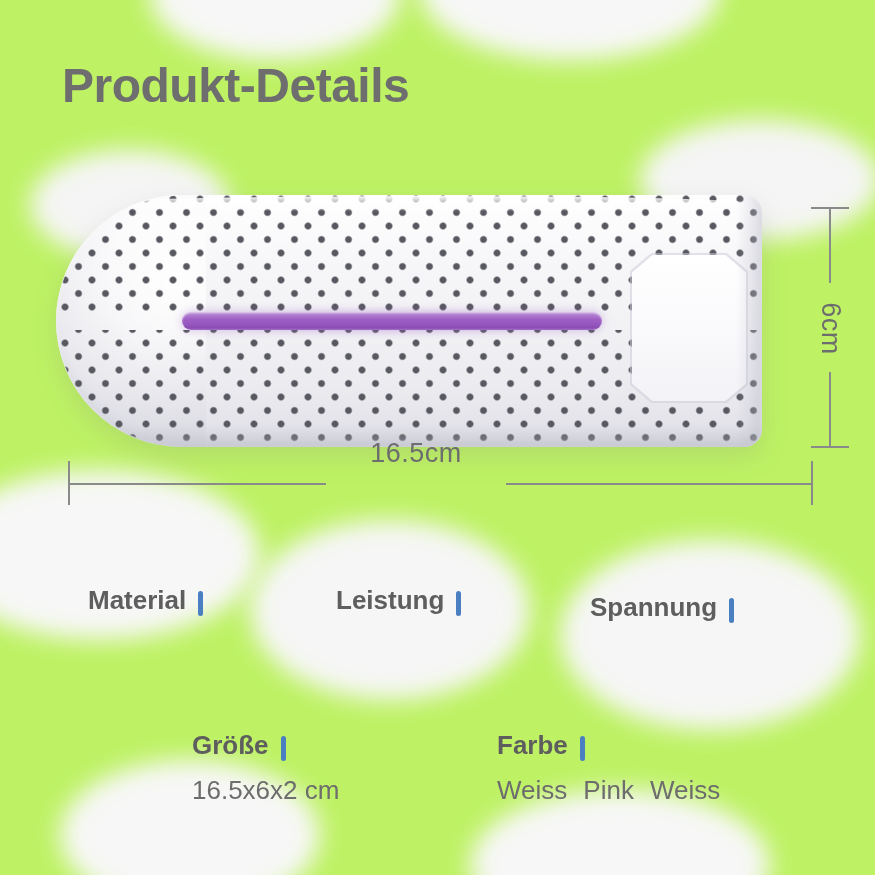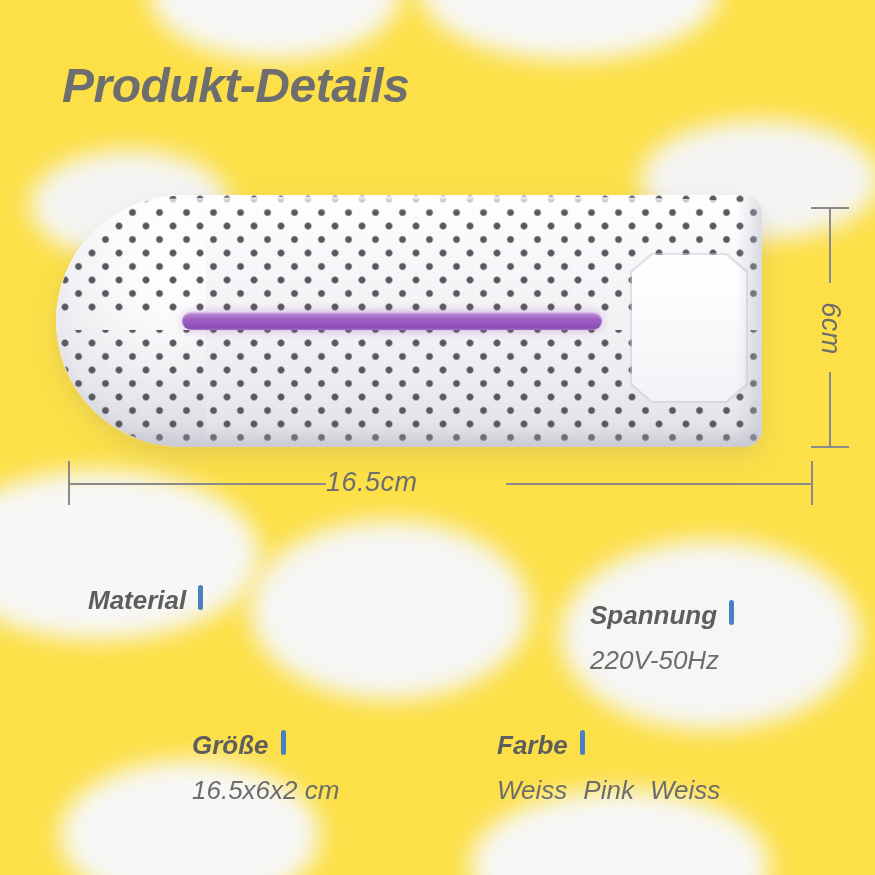--- a/index.html
+++ b/index.html
@@ -11,23 +11,22 @@
     height: 875px;
     font-family: "Liberation Sans", sans-serif;
     background: #f1f1f1;
     overflow: hidden;
   }
 
   #page {
     position: relative;
     width: 875px;
     height: 875px;
-    background: #fde047;
+    background: #bef264;
     overflow: hidden;
-    font-style: italic;
   }
 
   
   .blob {
     position: absolute;
     border-radius: 50%;
     background: #f7f7f7;
     filter: blur(12px);
     pointer-events: none;
   }
@@ -224,23 +223,23 @@
   
   .dim-line { position: absolute; background: #8a8a8a; }
 
   #dim-width-left   { left: 68px;  top: 483px; width: 258px; height: 1.6px; }
   #dim-width-right  { left: 506px; top: 483px; width: 306px; height: 1.6px; }
   #dim-width-cap-l  { left: 68px;  top: 461px; width: 1.6px; height: 44px; }
   #dim-width-cap-r  { left: 811px; top: 461px; width: 1.6px; height: 44px; }
   #dim-width-label {
     position: absolute;
     left: 326px;
-    top: 467px;
+    top: 438px;
     width: 180px;
-    text-align: left;
+    text-align: center;
     font-size: 27px;
     color: #6d6d6d;
     letter-spacing: 0.5px;
   }
 
   #dim-height-top    { left: 829px; top: 208px; width: 1.6px; height: 75px; }
   #dim-height-bottom { left: 829px; top: 372px; width: 1.6px; height: 75px; }
   #dim-height-cap-t  { left: 811px; top: 207px; width: 38px; height: 1.6px; }
   #dim-height-cap-b  { left: 811px; top: 446px; width: 38px; height: 1.6px; }
   #dim-height-label {
@@ -273,21 +272,21 @@
     position: absolute;
     width: 875px;
     display: flex;
   }
   #spec-row-1 { top: 0; }
   #spec-row-2 { top: 145px; }
 
   .spec-cell { position: absolute; }
   .spec-head {
     display: flex;
-    align-items: flex-start;
+    align-items: flex-end;
     gap: 12px;
     white-space: nowrap;
   }
   .spec-label {
     font-size: 26px;
     font-weight: bold;
     color: #5e5e5e;
   }
   .spec-marker {
     display: inline-block;
@@ -304,21 +303,21 @@
     white-space: nowrap;
   }
   .spec-value-colors {
     display: flex;
     gap: 16px;
   }
 
   
   #spec-material { left: 88px;  top: 0; }
   #spec-power    { left: 336px; top: 0; }
-  #spec-voltage  { left: 590px; top: 15px; }
+  #spec-voltage  { left: 590px; top: 7px; }
   
   #spec-size     { left: 192px; top: 0; }
   #spec-color    { left: 497px; top: 0; }
 </style>
 </head>
 <body>
 
 <div id="page">
 
   <div class="blob blob-a"></div>
@@ -368,28 +367,31 @@
     <div class="spec-row" id="spec-row-1">
 
       <div class="spec-cell" id="spec-material">
         <div class="spec-head">
           <span class="spec-label">Material</span>
           <span class="spec-marker"></span>
         </div>
       </div>
 
       <div class="spec-cell" id="spec-power">
+        <div class="spec-head">
+          <span class="spec-label">Leistung</span>
+          <span class="spec-marker"></span>
+        </div>
       </div>
 
       <div class="spec-cell" id="spec-voltage">
         <div class="spec-head">
           <span class="spec-label">Spannung</span>
           <span class="spec-marker"></span>
         </div>
-        <div class="spec-value">220V-50Hz</div>
       </div>
 
     </div>
 
     <div class="spec-row" id="spec-row-2">
 
       <div class="spec-cell" id="spec-size">
         <div class="spec-head">
           <span class="spec-label">Größe</span>
           <span class="spec-marker"></span>

